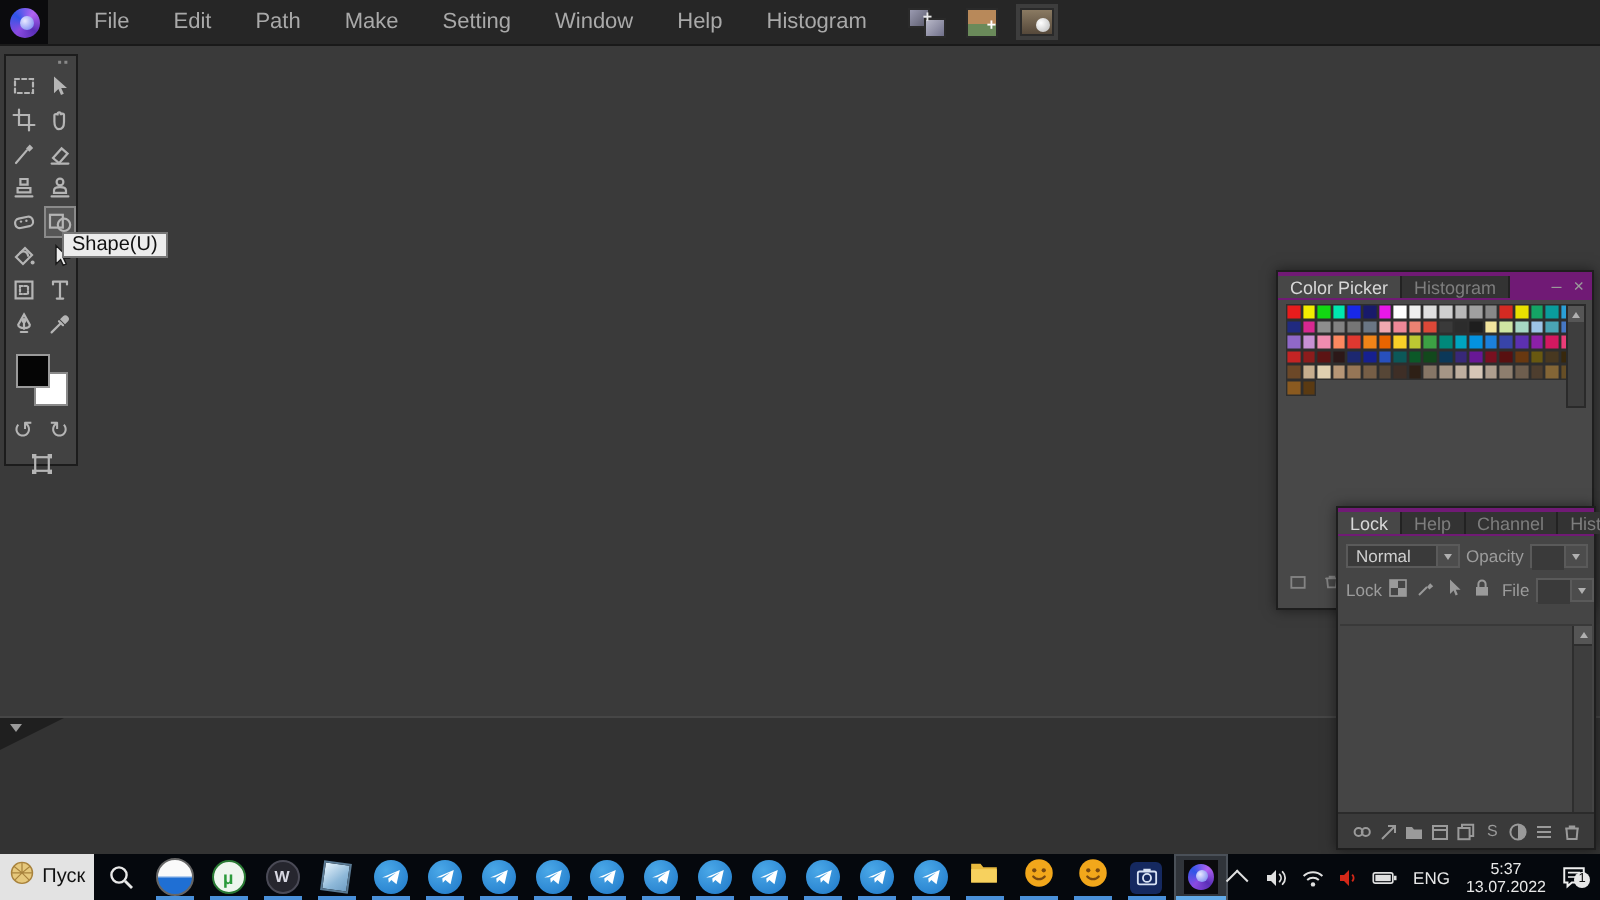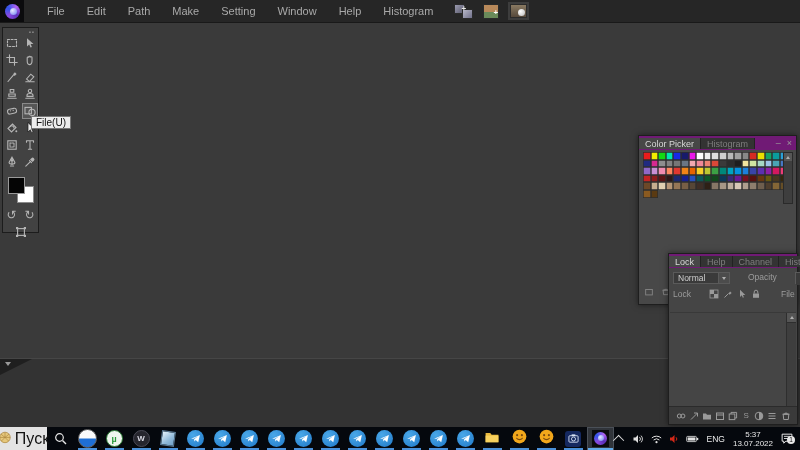--- a/index.html
+++ b/index.html
@@ -54,42 +54,42 @@
   .swatch-wrap{position:relative;margin:2px 0 0 4px;}
   .swatch-grid{display:grid;grid-template-columns:repeat(19,7.6px);grid-auto-rows:7.6px;}
   .swatch{box-shadow:inset 0 0 0 0.7px #2e2e2e;cursor:pointer;}
   .pscroll{position:absolute;right:3px;top:16px;width:8px;height:50px;background:#3e3e3e;border:1px solid #2a2a2a;}
   .pscroll .up{height:8px;background:#565656;display:flex;align-items:center;justify-content:center;}
   .tri-up{width:0;height:0;border-left:2.5px solid transparent;border-right:2.5px solid transparent;border-bottom:3.5px solid #b0b0b0;}
   .tri-down{width:0;height:0;border-left:2.5px solid transparent;border-right:2.5px solid transparent;border-top:3.5px solid #b0b0b0;}
   .pfooter{position:absolute;left:5px;bottom:3px;display:flex;gap:7px;opacity:.55;}
   
   .layers{left:668px;top:253px;width:130px;height:172px;z-index:25;background:#454545;}
-  .lrow{display:flex;align-items:flex-start;padding:0 4px;gap:18px;color:#9c9c9c;font-size:8.5px;}
+  .lrow{display:flex;align-items:center;padding:0 4px;gap:3px;color:#9c9c9c;font-size:8.5px;}
   .lrow1{margin-top:4px;}
   .dd{display:flex;align-items:stretch;background:#3a3a3a;border:1px solid #5a5a5a;height:12px;box-sizing:border-box;}
   .dd .ddtext{padding:0 4px;color:#cfcfcf;font-size:8.5px;line-height:11px;width:36px;}
   .dd .ddarrow{width:10px;border-left:1px solid #5a5a5a;background:#4c4c4c;display:flex;align-items:center;justify-content:center;}
   .valbox{width:16px;height:12px;background:#3a3a3a;border:1px solid #5a5a5a;box-sizing:border-box;}
   .lockicons{display:flex;gap:4px;align-items:center;}
   .llist{position:absolute;left:1px;right:1px;top:58px;bottom:18px;background:#454545;border-top:1px solid #393939;}
   .lscroll{position:absolute;right:0;top:0;width:9px;bottom:0;background:#3e3e3e;border-left:1px solid #2e2e2e;}
   .lscroll .up{height:9px;background:#555;display:flex;align-items:center;justify-content:center;border-bottom:1px solid #2e2e2e;}
   .lfooter{position:absolute;left:0;right:0;bottom:0;height:17px;background:#3a3a3a;border-top:1px solid #2b2b2b;
     display:flex;align-items:center;justify-content:space-between;padding:0 6px;}
   .lfooter .fi{display:flex;align-items:center;justify-content:center;width:11px;height:11px;color:#9a9a9a;font-size:8px;}
   
   .bottomstrip{position:absolute;left:0;right:0;top:358px;height:69px;background:#333333;border-top:1px solid #464646;z-index:5;}
   .corner-fold{position:absolute;left:0;top:0;width:0;height:0;border-top:16px solid #1f1f1f;border-right:32px solid transparent;}
   .corner-arrow{position:absolute;left:5px;top:3px;width:0;height:0;
     border-left:3.5px solid transparent;border-right:3.5px solid transparent;border-top:4.5px solid #9a9a9a;}
   
   .taskbar{position:absolute;left:0;right:0;top:427px;height:23px;background:#05080d;display:flex;align-items:stretch;z-index:50;}
   .startbtn{width:47px;background:#e3e3e3;display:flex;align-items:center;justify-content:center;gap:3px;cursor:pointer;}
-  .startbtn .slabel{color:#111;font-size:16px;}
+  .startbtn .slabel{color:#111;font-size:10px;}
   .tb-search{width:27px;display:flex;align-items:center;justify-content:center;cursor:pointer;}
   .apps{display:flex;align-items:stretch;}
   .app{width:27px;position:relative;display:flex;align-items:center;justify-content:center;cursor:pointer;}
   .app.active{background:#30343a;box-shadow:inset 0 0 0 1px #4a5058;}
   .app .uline{position:absolute;left:4px;right:4px;bottom:0;height:2px;background:#4a90d9;}
   .app.active .uline{left:1px;right:1px;background:#62aae8;}
   .circle-ic{width:17px;height:17px;border-radius:50%;display:flex;align-items:center;justify-content:center;
     font-size:9px;font-weight:bold;}
   .ic-sphere{background:linear-gradient(180deg,#fafafa 0 46%,#1f6fd4 54% 100%);border:0.5px solid #666;}
   .ic-ut{background:#eef6ee;color:#2a9a3a;border:1px solid #2a7a34;box-sizing:border-box;}
@@ -253,21 +253,21 @@
         <svg width="12" height="12" viewBox="0 0 12 12" fill="none" stroke="#b5b5b5" stroke-width="1.1" stroke-linecap="round">
           <rect x="2.6" y="2.6" width="6.8" height="6.8"></rect>
           <rect x="1" y="1" width="2.2" height="2.2" fill="#b5b5b5" stroke="none"></rect>
           <rect x="8.8" y="1" width="2.2" height="2.2" fill="#b5b5b5" stroke="none"></rect>
           <rect x="1" y="8.8" width="2.2" height="2.2" fill="#b5b5b5" stroke="none"></rect>
           <rect x="8.8" y="8.8" width="2.2" height="2.2" fill="#b5b5b5" stroke="none"></rect>
         </svg>
       </div>
   </div>
 
-  <div class="tooltip">File(U)</div>
+  <div class="tooltip">Shape(U)</div>
 
   <div class="bottomstrip">
     <div class="corner-fold"></div>
     <div class="corner-arrow"></div>
   </div>
 
   <div class="panel colorpicker">
     <div class="ptitle" id="cpTabs">
         <div class="ptab active">Color Picker</div>
         <div class="ptab">Histogram</div>

